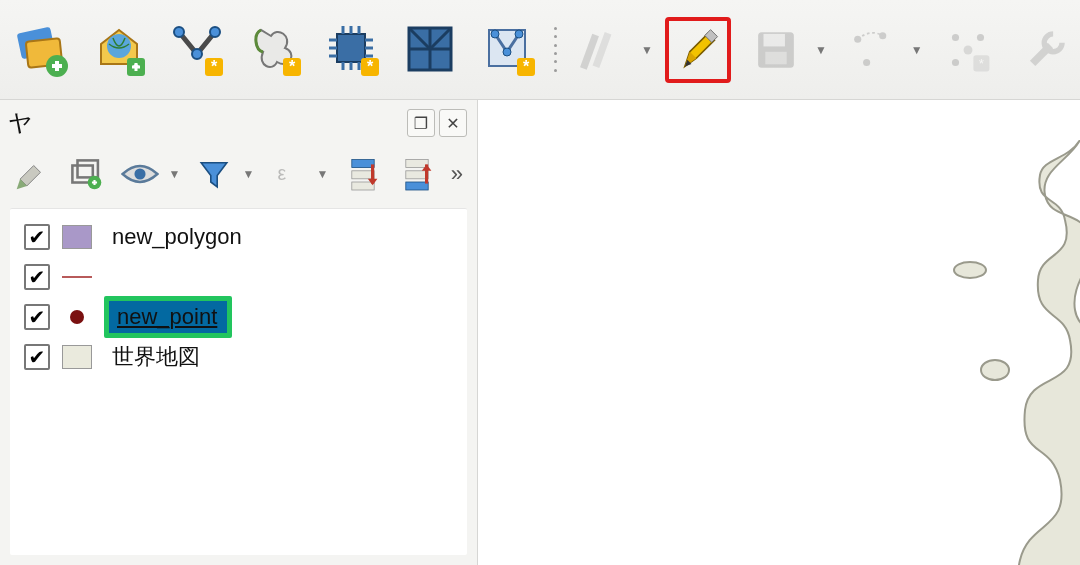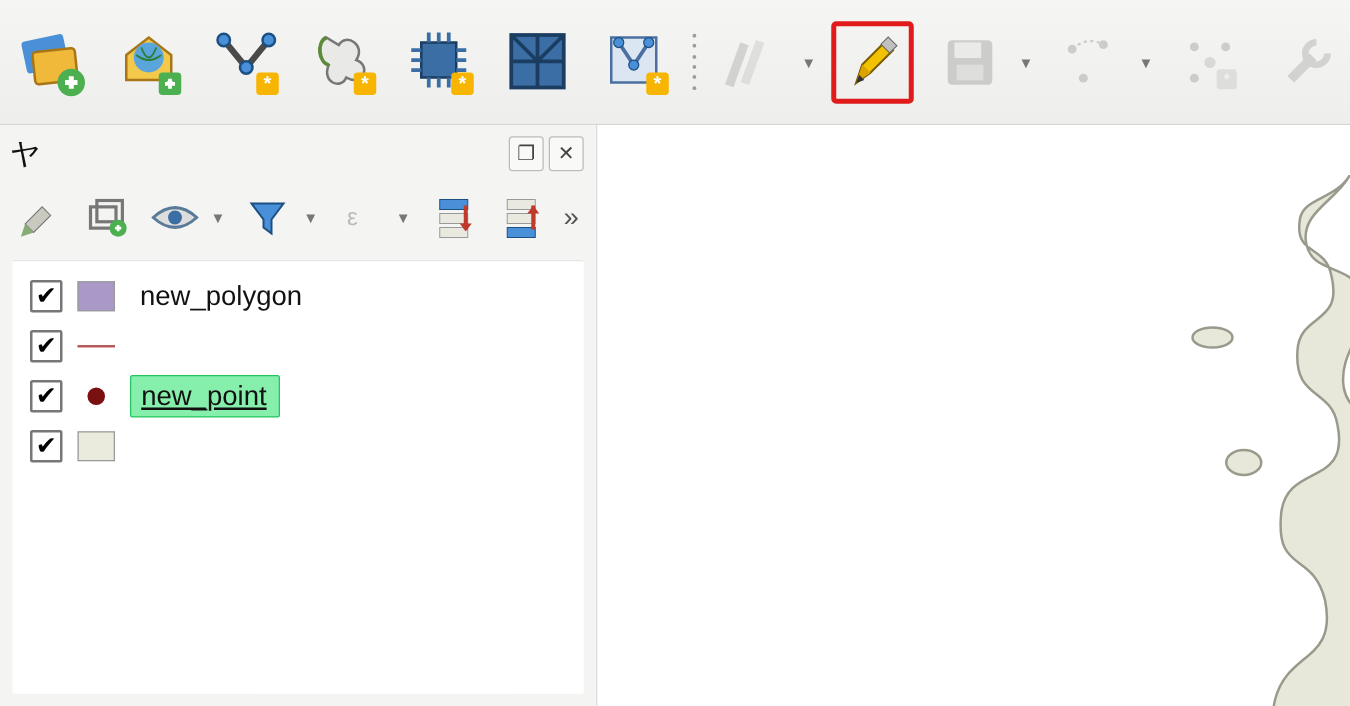--- a/index.html
+++ b/index.html
@@ -71,21 +71,21 @@
     flex:1;
     padding: 8px 4px;
     border-top:1px solid #e5e5e5;
   }
   .tree-indent{ padding-left:4px; }
   .row{
     display:flex; align-items:center; gap:12px;
     height:40px; padding:0 6px;
   }
   .row.selected .label-wrap{
-    background:#86efac; border:1px solid #22c55e; border-radius:2px;
+    background:#0369a1; border:5px solid #22c55e; border-radius:2px;
   }
   .label-wrap{ padding:3px 10px 3px 8px; }
   .cb{
     width:26px;height:26px;border:2px solid #777;border-radius:2px;
     display:flex;align-items:center;justify-content:center;font-size:20px;line-height:1;
     color:#000;background:#fff;
   }
   .swatch{ width:30px;height:24px;border:1px solid #999;}
   .swatch.poly{ background:#a998c8;}
   .swatch.line{ border:none;height:2px;width:30px;background:#b85a5a;}
@@ -348,20 +348,21 @@
           <div style="width:30px;display:flex;align-items:center;justify-content:center;">
               <div class="swatch point"></div>
             </div>
           <div class="label-wrap"><span class="lbl">new_point</span></div>
         </div>
         <div class="row">
           <div class="cb">
               <span>✔</span>
             </div>
           <div class="swatch fill"></div>
+          <div class="label-wrap"><span class="lbl">世界地図</span></div>
         </div>
       </div>
     </div>
   </div>
 
   <div class="map">
     <svg class="land" viewBox="0 0 300 520">
       <path d="M260 0 C250 20 220 30 225 55 C230 80 260 70 270 95 C280 120 250 140 255 170 C260 200 300 190 300 230 L300 520 L220 520 C230 470 190 460 200 420 C210 380 250 390 240 340 C230 300 200 320 205 270 C210 230 260 250 250 200 C245 170 215 180 218 140 C220 110 255 120 245 80 C240 55 215 65 220 35 C223 18 248 20 260 0 Z" fill="#e7e7da" stroke="#9a9a8c" stroke-width="2"></path>
       <ellipse cx="150" cy="130" rx="16" ry="8" fill="#e7e7da" stroke="#9a9a8c" stroke-width="2"></ellipse>
       <ellipse cx="175" cy="230" rx="14" ry="10" fill="#e7e7da" stroke="#9a9a8c" stroke-width="2"></ellipse>

